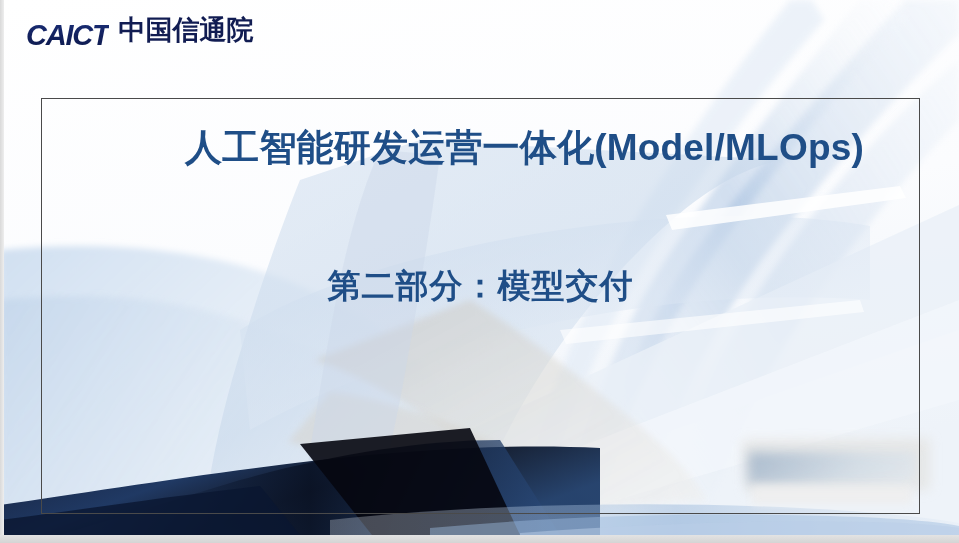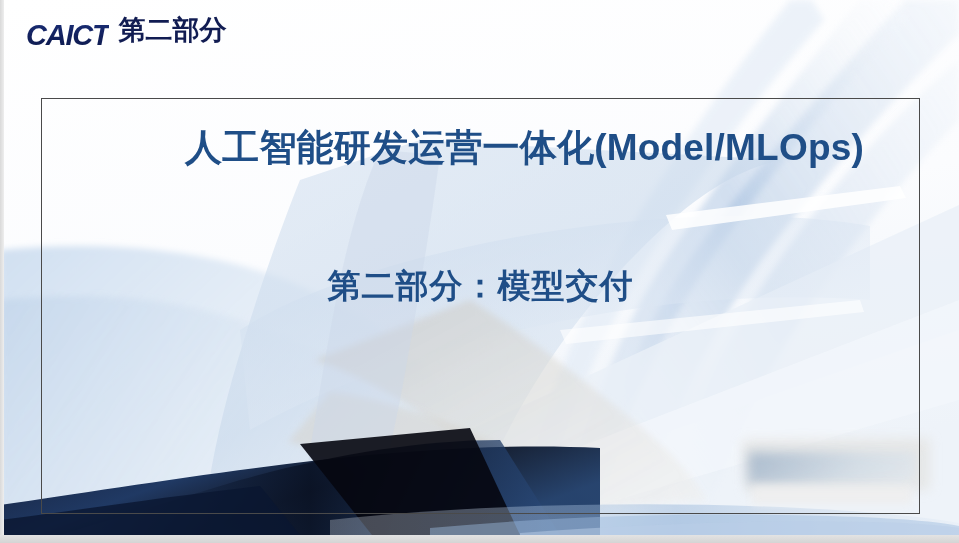--- a/index.html
+++ b/index.html
@@ -269,21 +269,21 @@
   </div>
 
   <div class="blur-block"></div>
   <div class="blur-block2"></div>
 
   <div class="logo">
     <span class="logo-mark">
       <span class="logo-caict">CAICT</span>
       <span class="logo-underline"></span>
     </span>
-    <span class="logo-cn">第二部分</span>
+    <span class="logo-cn">中国信通院</span>
   </div>
 
   <div class="frame"></div>
 
   <div class="title-block">
     <div class="title-line">人工智能研发运营一体化(Model/MLOps)</div>
   </div>
 
   <div class="subtitle-block">
     <div class="subtitle-line">第二部分：模型交付</div>

